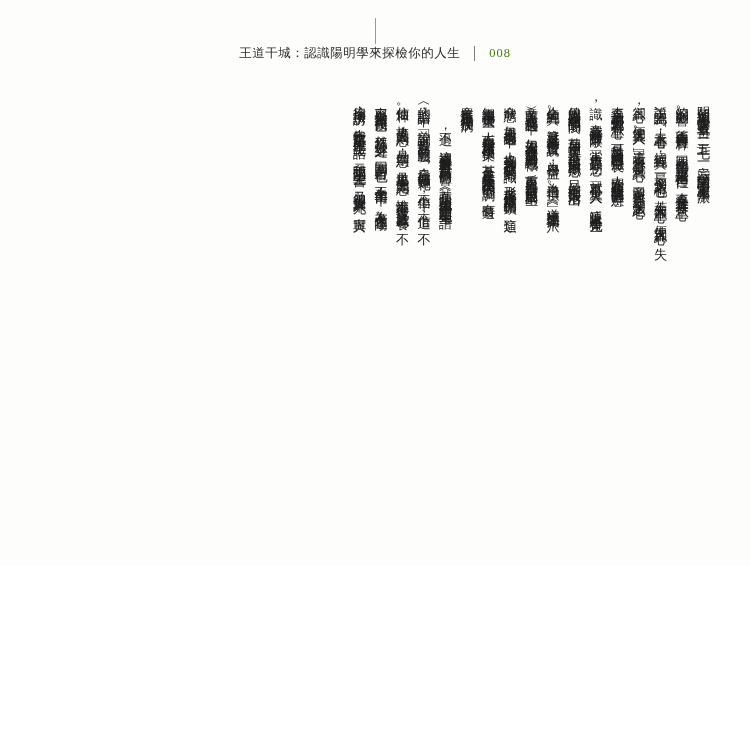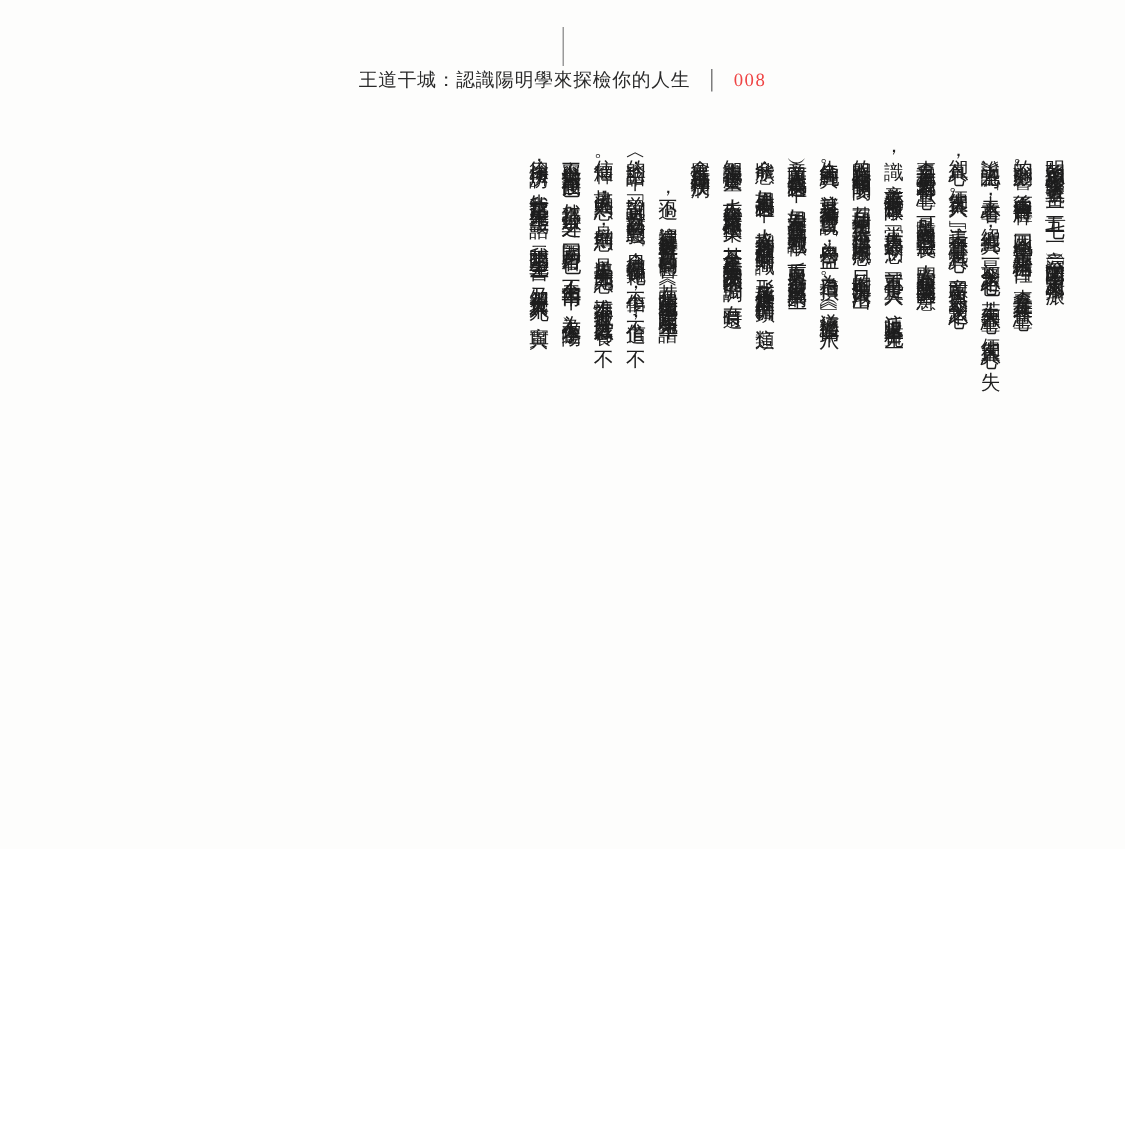--- a/index.html
+++ b/index.html
@@ -52,21 +52,21 @@
   .running-head .rh-sep {
     display: inline-block;
     width: 1px;
     height: 15px;
     background: #7d7d7d;
     margin: 0 14px;
   }
   .running-head .rh-page {
     font-size: 12.5px;
     letter-spacing: 1px;
-    color: #ef4444;
+    color: #4d7c0f;
     font-family: "Liberation Serif", serif;
   }
   .head-line {
     position: absolute;
     top: 64px;
     left: 146px;
     width: 456px;
     height: 0px;
   }
 

